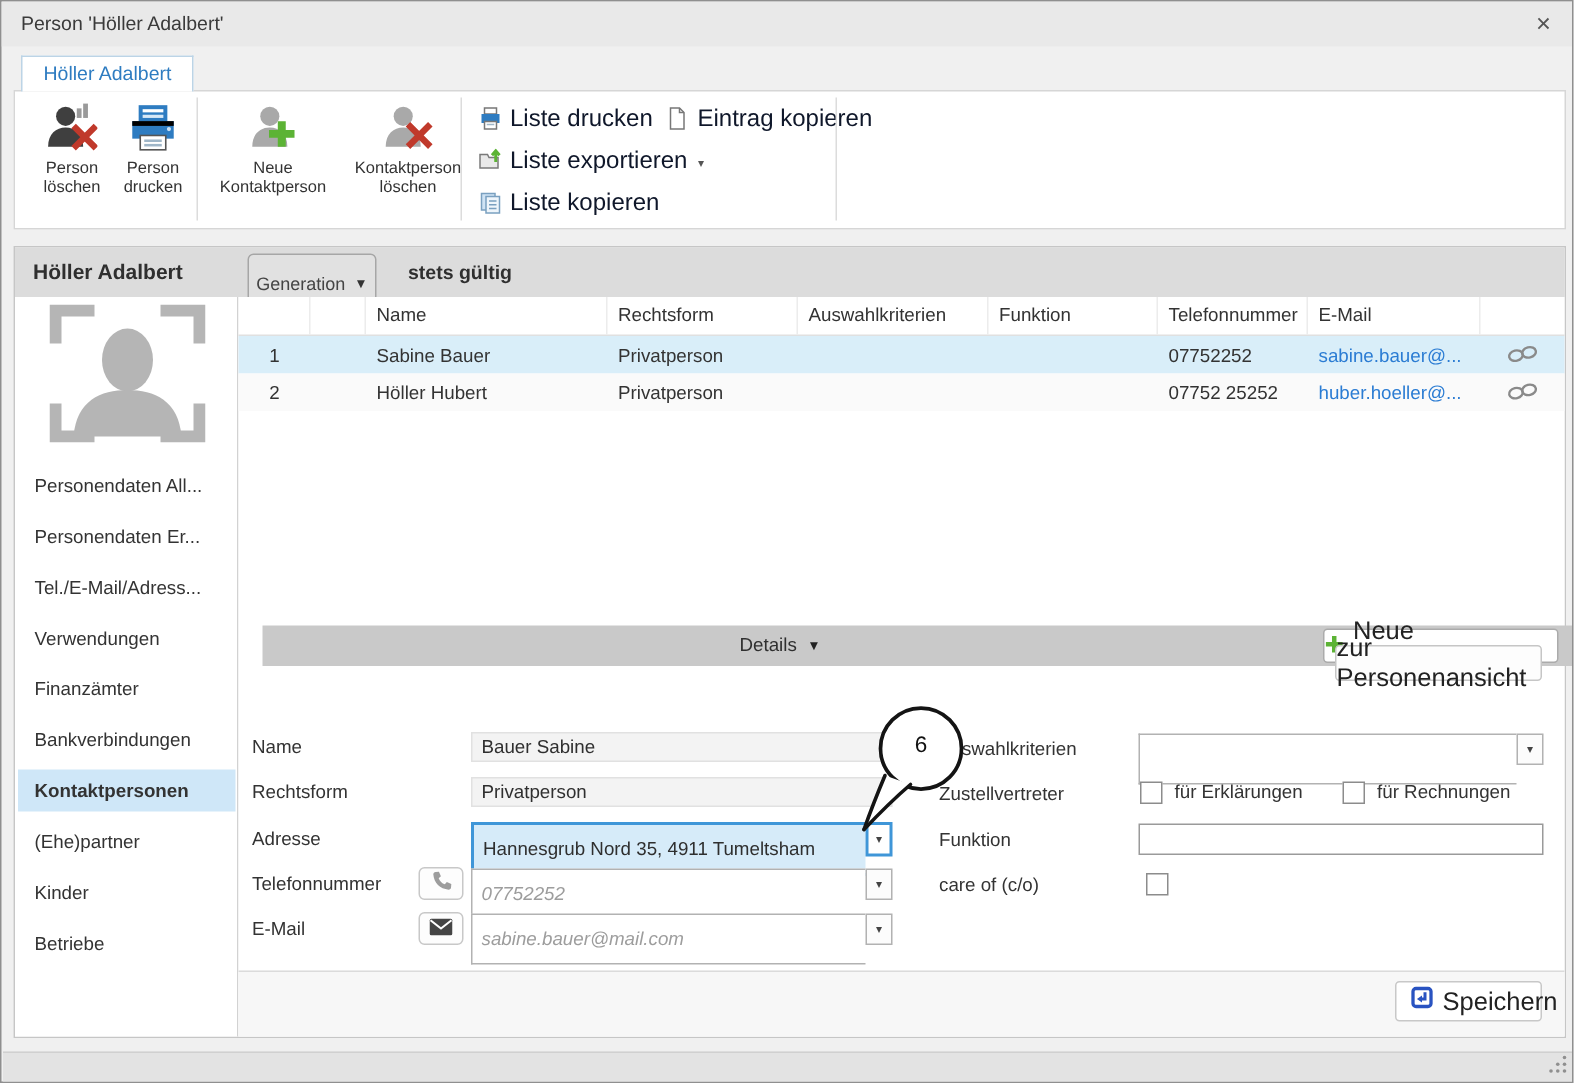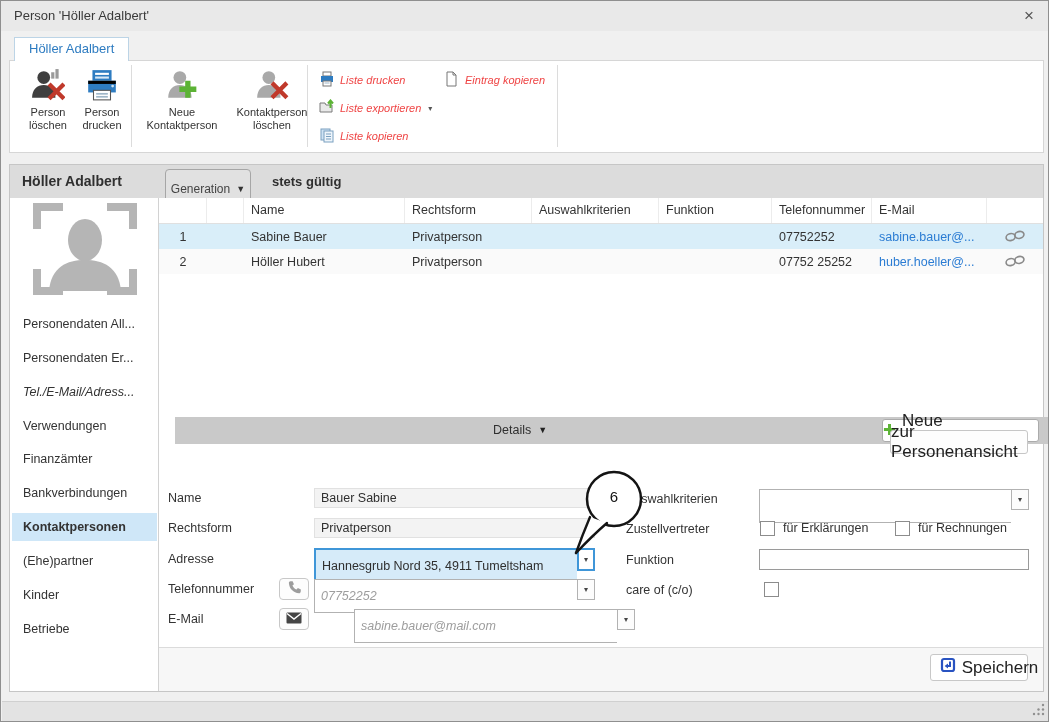--- a/index.html
+++ b/index.html
@@ -16,21 +16,21 @@
   
   .tab { position:absolute; left:13px; top:36px; height:24px; padding:0 14px; background:#fff; border:1px solid #bcd4e6; border-bottom:none; color:#2e7cc1; font-size:13px; line-height:22px; z-index:3; }
 
   
   .ribbon { position:absolute; left:8px; top:59px; width:1035px; height:93px; background:#fff; border:1px solid #d6d6d6; z-index:2; }
   .big-btn { position:absolute; top:5px; height:82px; text-align:center; cursor:default; }
   .big-btn .bicon { display:block; margin:2px auto 1px; }
   .big-btn .blabel { display:block; font-size:11px; line-height:13px; color:#333; }
   .vsep { position:absolute; top:4px; height:82px; width:1px; background:#dcdcdc; }
   .list-btn { position:absolute; left:309px; height:22px; display:flex; align-items:center; gap:5px; cursor:default; }
-  .list-btn .llabel { font-size:11px; color:#ef4444;font-style:italic; }
+  .list-btn .llabel { font-size:16px; color:#0f172a; }
   .list-btn .dd { font-size:8px; color:#555; margin-left:2px; }
 
   
   .main-panel { position:absolute; left:8px; top:163px; width:1035px; height:528px; border:1px solid #c6c6c6; background:#fff; }
   .page-header { position:absolute; left:0; top:0; width:1033px; height:33px; background:#dcdcdc; }
   .page-header .pname { position:absolute; left:12px; top:0; line-height:33px; font-size:14px; font-weight:bold; color:#2f2f2f; }
   .gen-btn { position:absolute; left:155px; top:4px; height:39px; width:86px; border:1px solid #a6a6a6; border-radius:4px; background:#e1e1e1; font-size:12px; color:#444; display:flex; align-items:center; justify-content:center; gap:6px; cursor:default; }
   .gen-btn .caret { font-size:9px; color:#333; }
   .validity { position:absolute; left:262px; top:0; line-height:33px; font-size:13px; font-weight:bold; color:#2f2f2f; }
 
@@ -236,21 +236,21 @@
               <path d="M74 4 L100 4 L100 26"></path>
             <path d="M100 66 L100 88 L74 88"></path>
               <path d="M30 88 L4 88 L4 66"></path>
           </g>
           <ellipse cx="52" cy="37" rx="17" ry="21" fill="#b5b5b5"></ellipse>
           <path d="M16 88 C18 64 34 57 52 57 C70 57 86 64 88 88 Z" fill="#b5b5b5"></path>
         </svg>
       </span>
       <div class="nav-item" style="top:112px;">Personendaten All...</div>
       <div class="nav-item" style="top:146px;">Personendaten Er...</div>
-      <div class="nav-item" style="top:180px;font-style:italic;">Tel./E-Mail/Adress...</div>
+      <div class="nav-item" style="top:180px;">Tel./E-Mail/Adress...</div>
       <div class="nav-item" style="top:214px;">Verwendungen</div>
       <div class="nav-item" style="top:247px;">Finanzämter</div>
       <div class="nav-item" style="top:281px;">Bankverbindungen</div>
       <div class="nav-item selected" style="top:315px;">Kontaktpersonen</div>
       <div class="nav-item" style="top:349px;">(Ehe)partner</div>
       <div class="nav-item" style="top:383px;">Kinder</div>
       <div class="nav-item" style="top:417px;">Betriebe</div>
     </div>
 
     <div class="content">
@@ -353,21 +353,21 @@
 
       <div class="form-label" style="top:411px;">E-Mail</div>
       <div class="icon-btn" style="top:410px;">
         <span>
           <svg width="16" height="12" viewBox="0 0 16 12">
               <rect x="0.5" y="0.5" width="15" height="11" rx="1" fill="#454545"></rect>
               <path d="M1 1.5 L8 7 L15 1.5" stroke="#fff" stroke-width="1.4" fill="none"></path>
             </svg>
         </span>
       </div>
-      <div class="combo" style="left:155px; top:411px; width:281px;margin-left:40px;">
+      <div class="combo" style="left:155px; top:411px; width:281px;">
         <input type="text" placeholder="sabine.bauer@mail.com" style="">
         <div class="ddbtn">▾</div>
       </div>
 
       <div class="form-label r" style="top:291px;">Auswahlkriterien</div>
       <div class="combo" style="left:600px; top:291px; width:270px;">
         <input type="text" value="" style="">
         <div class="ddbtn">▾</div>
       </div>
 

